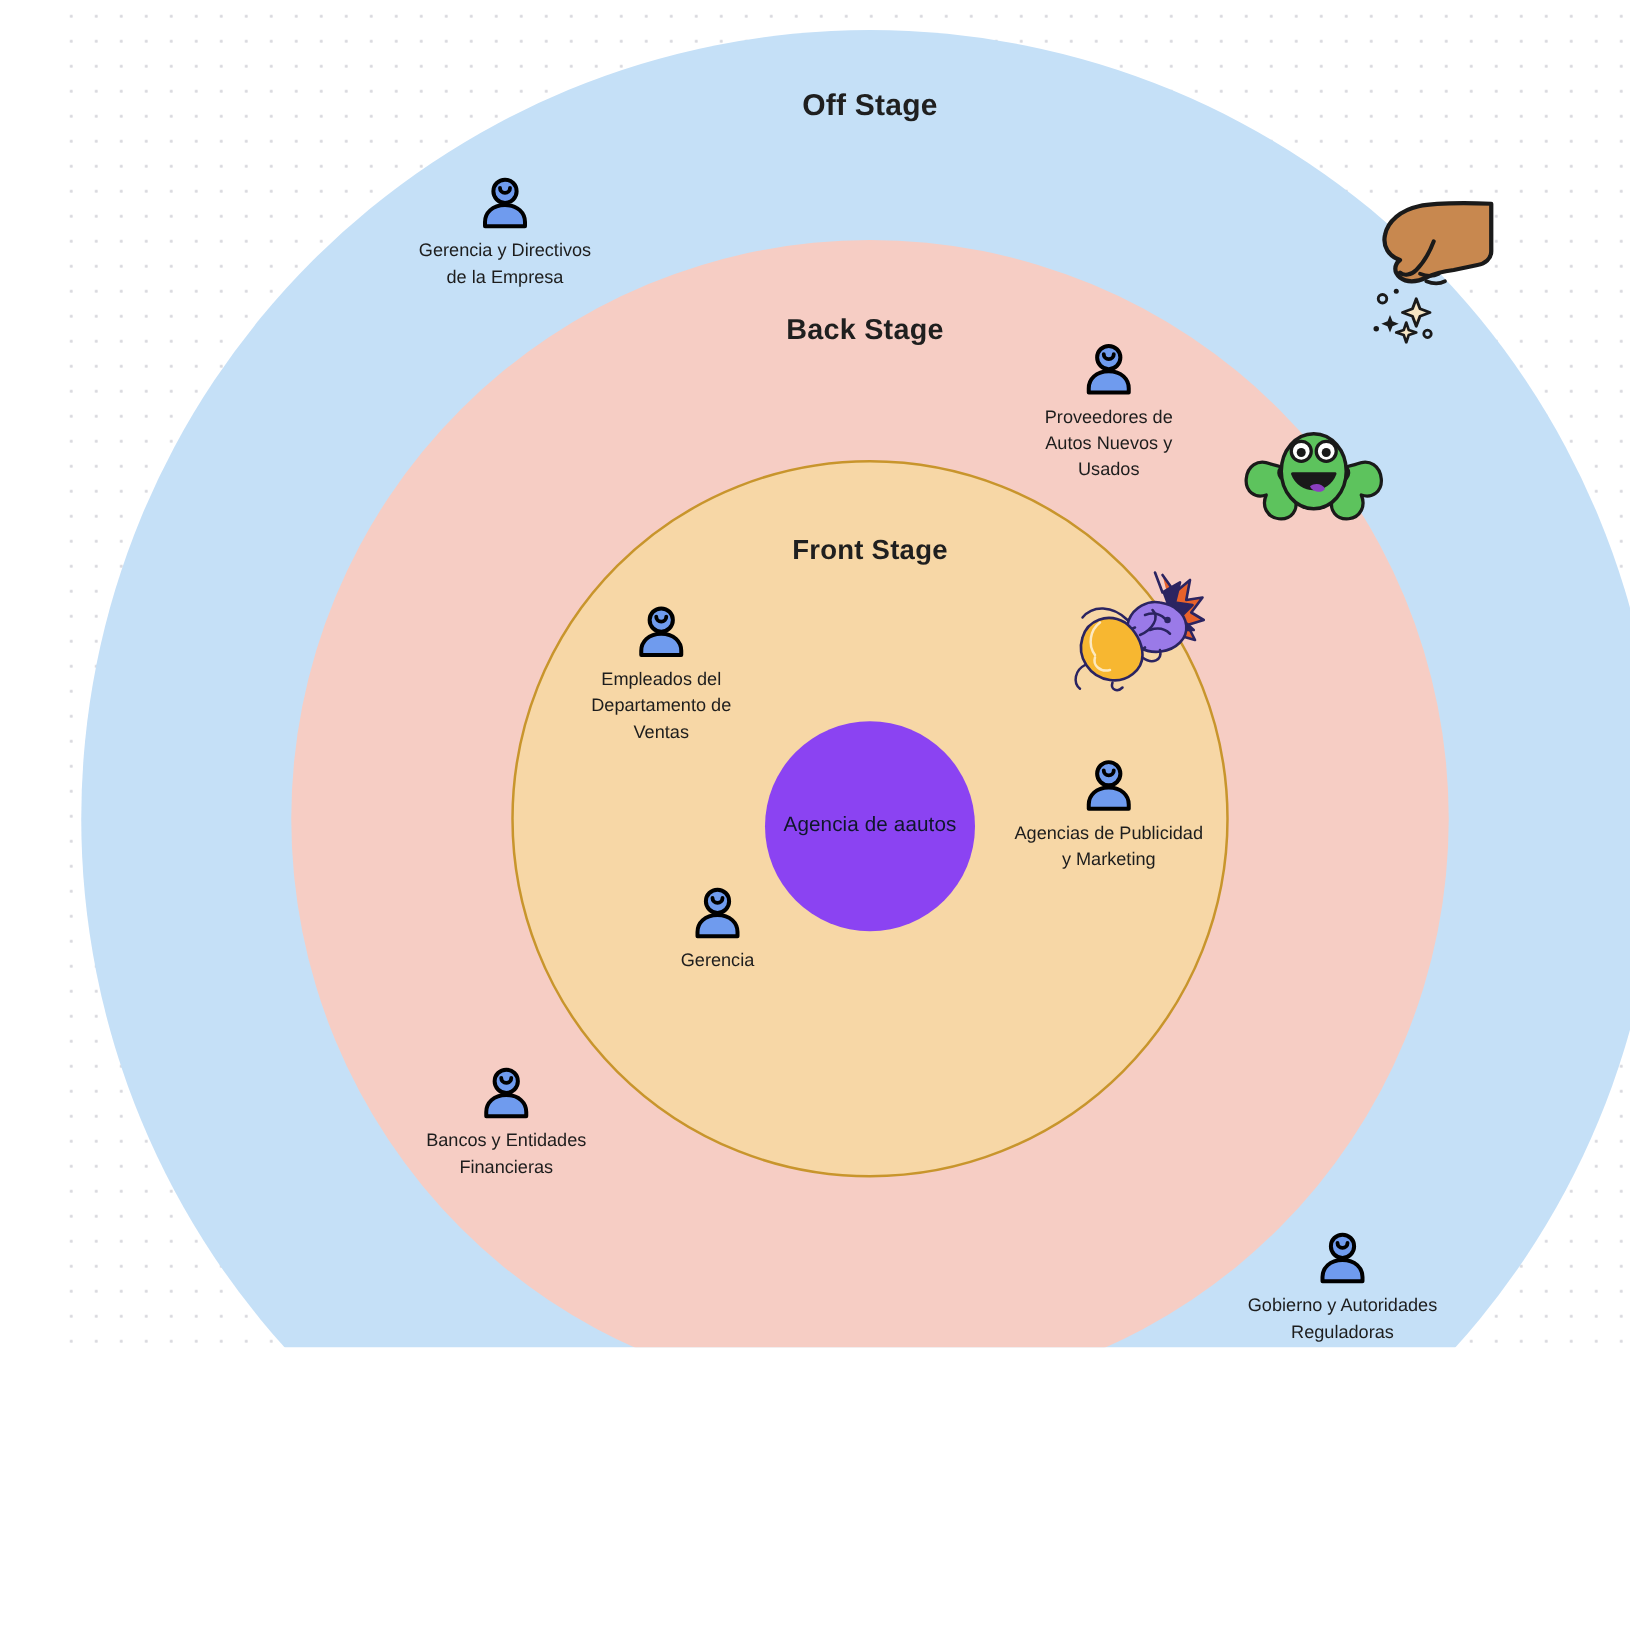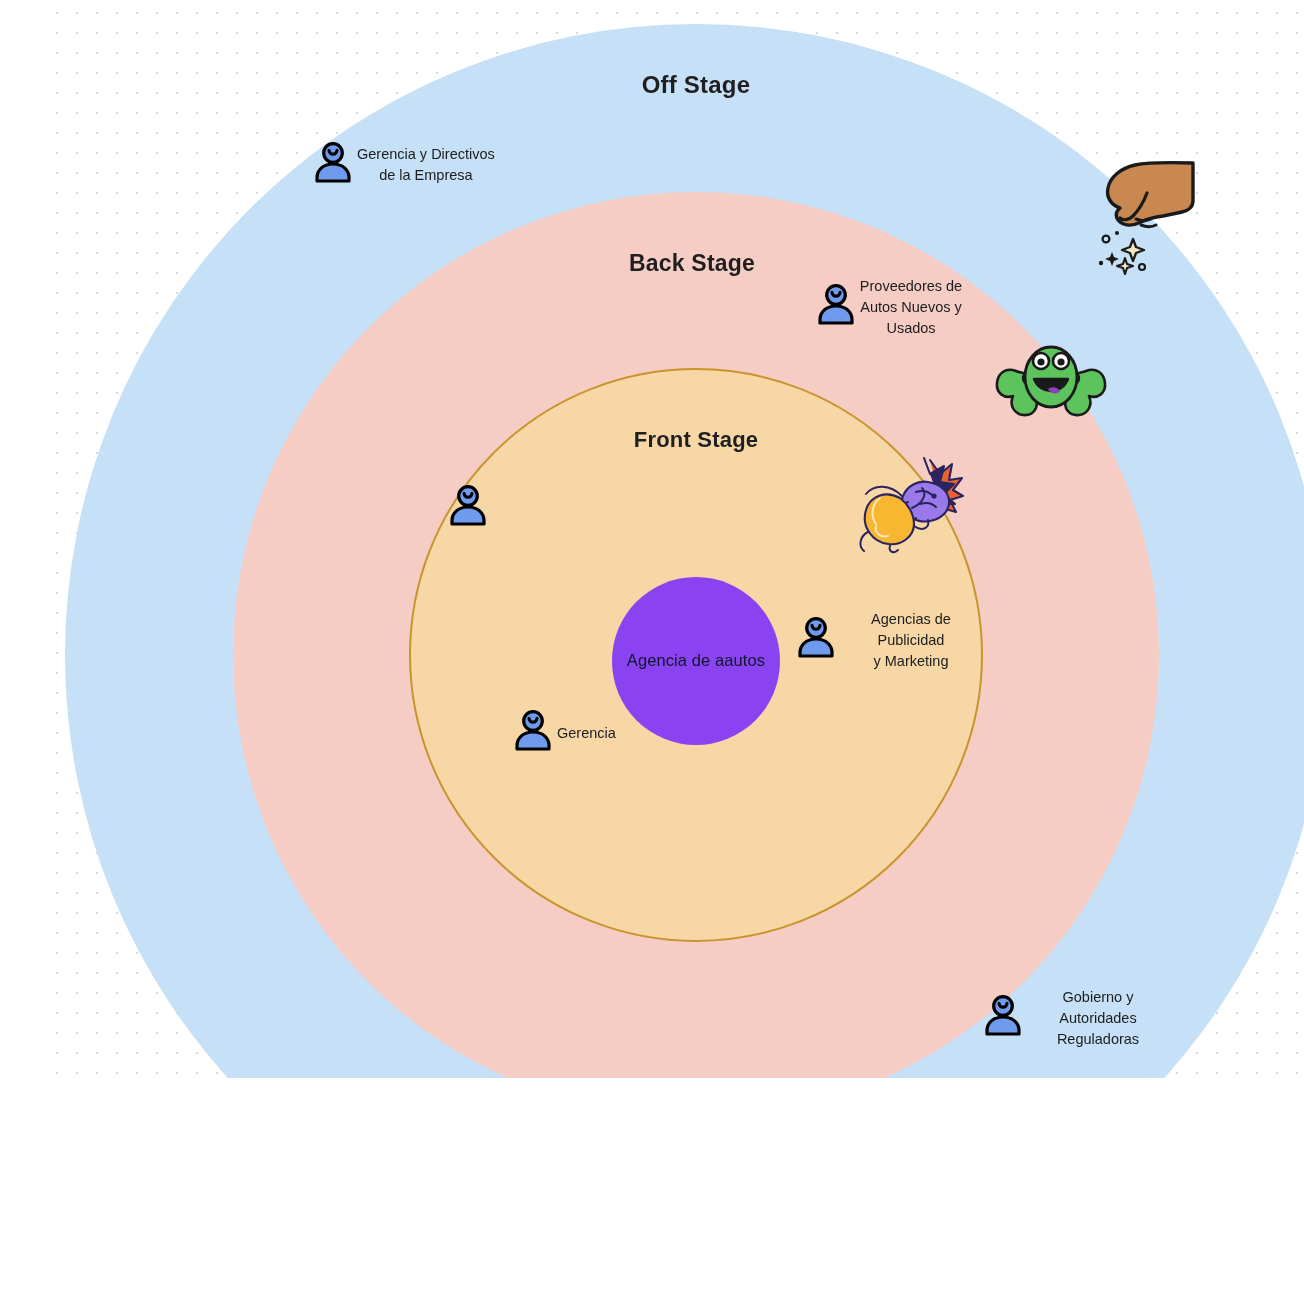--- a/index.html
+++ b/index.html
@@ -82,21 +82,21 @@
     letter-spacing: .2px;
   }
   .title-off   { left: 0;   top: 71px;  width: 1304px; font-size: 24px; }
   .title-back  { left: 0;   top: 250px; width: 1296px; font-size: 23px; text-align: center; }
   .title-front { left: 0;   top: 427px; width: 1304px; font-size: 22px; }
 
   
   .node {
     position: absolute;
     display: flex;
-    flex-direction: row;
+    flex-direction: column;
     align-items: center;
     text-align: center;
   }
   .node-icon {
     width: 48px;
     height: 48px;
     display: block;
   }
   .node-label {
     margin-top: 4px;
@@ -153,20 +153,23 @@
   </div>
 
   <div class="node" style="left:400px; top:482px; width:170px;">
     <span class="node-icon-wrap">
       <svg class="node-icon" viewBox="0 0 48 48" aria-hidden="true">
         <path d="M24 25c10.2 0 16 6.4 16 13.6V42H8v-3.4C8 31.4 13.8 25 24 25z" fill="#6f9bee" stroke="#000" stroke-width="3.2" stroke-linejoin="round"></path>
         <circle cx="24" cy="14" r="9.3" fill="#6f9bee" stroke="#000" stroke-width="3.2"></circle>
         <path d="M20 11.3a4 4 0 0 0 8 0" fill="none" stroke="#000" stroke-width="3.1" stroke-linecap="round"></path>
       </svg>
     </span>
+    <div class="node-label">Empleados del
+Departamento de
+Ventas</div>
   </div>
 
   <div class="node" style="left:465px; top:707px; width:130px;">
     <span class="node-icon-wrap">
       <svg class="node-icon" viewBox="0 0 48 48" aria-hidden="true">
         <path d="M24 25c10.2 0 16 6.4 16 13.6V42H8v-3.4C8 31.4 13.8 25 24 25z" fill="#6f9bee" stroke="#000" stroke-width="3.2" stroke-linejoin="round"></path>
         <circle cx="24" cy="14" r="9.3" fill="#6f9bee" stroke="#000" stroke-width="3.2"></circle>
         <path d="M20 11.3a4 4 0 0 0 8 0" fill="none" stroke="#000" stroke-width="3.1" stroke-linecap="round"></path>
       </svg>
     </span>
@@ -178,20 +181,31 @@
       <svg class="node-icon" viewBox="0 0 48 48" aria-hidden="true">
         <path d="M24 25c10.2 0 16 6.4 16 13.6V42H8v-3.4C8 31.4 13.8 25 24 25z" fill="#6f9bee" stroke="#000" stroke-width="3.2" stroke-linejoin="round"></path>
         <circle cx="24" cy="14" r="9.3" fill="#6f9bee" stroke="#000" stroke-width="3.2"></circle>
         <path d="M20 11.3a4 4 0 0 0 8 0" fill="none" stroke="#000" stroke-width="3.1" stroke-linecap="round"></path>
       </svg>
     </span>
     <div class="node-label">Agencias de Publicidad
 y Marketing</div>
   </div>
 
+  <div class="node" style="left:276px; top:851px; width:170px;">
+    <span class="node-icon-wrap">
+      <svg class="node-icon" viewBox="0 0 48 48" aria-hidden="true">
+        <path d="M24 25c10.2 0 16 6.4 16 13.6V42H8v-3.4C8 31.4 13.8 25 24 25z" fill="#6f9bee" stroke="#000" stroke-width="3.2" stroke-linejoin="round"></path>
+        <circle cx="24" cy="14" r="9.3" fill="#6f9bee" stroke="#000" stroke-width="3.2"></circle>
+        <path d="M20 11.3a4 4 0 0 0 8 0" fill="none" stroke="#000" stroke-width="3.1" stroke-linecap="round"></path>
+      </svg>
+    </span>
+    <div class="node-label">Bancos y Entidades
+Financieras</div>
+  </div>
 
   <div class="node" style="left:935px; top:983px; width:190px;text-align:center;">
     <span class="node-icon-wrap">
       <svg class="node-icon" viewBox="0 0 48 48" aria-hidden="true">
         <path d="M24 25c10.2 0 16 6.4 16 13.6V42H8v-3.4C8 31.4 13.8 25 24 25z" fill="#6f9bee" stroke="#000" stroke-width="3.2" stroke-linejoin="round"></path>
         <circle cx="24" cy="14" r="9.3" fill="#6f9bee" stroke="#000" stroke-width="3.2"></circle>
         <path d="M20 11.3a4 4 0 0 0 8 0" fill="none" stroke="#000" stroke-width="3.1" stroke-linecap="round"></path>
       </svg>
     </span>
     <div class="node-label">Gobierno y Autoridades

